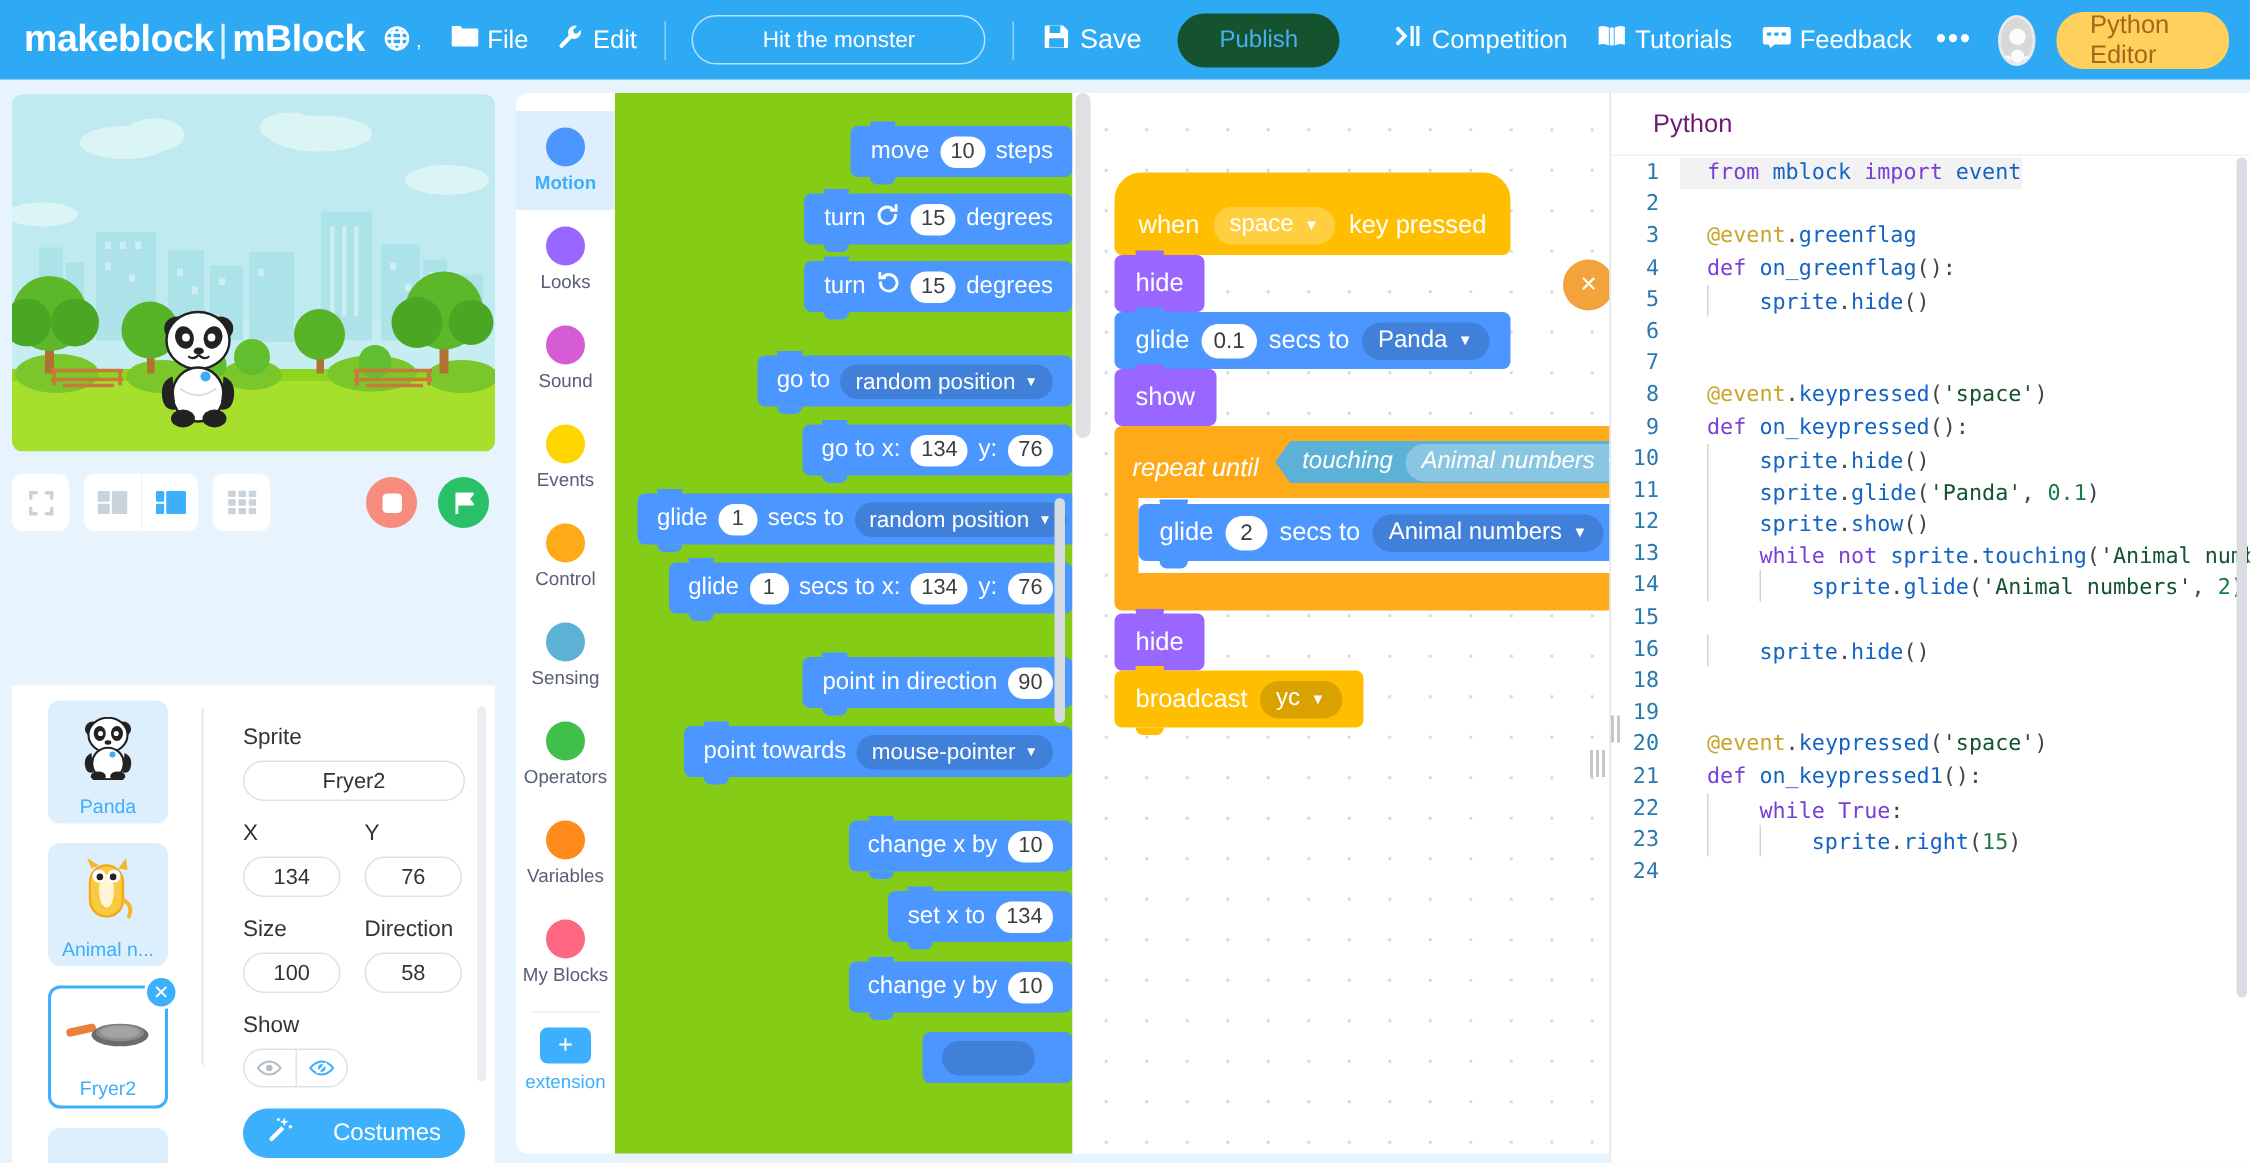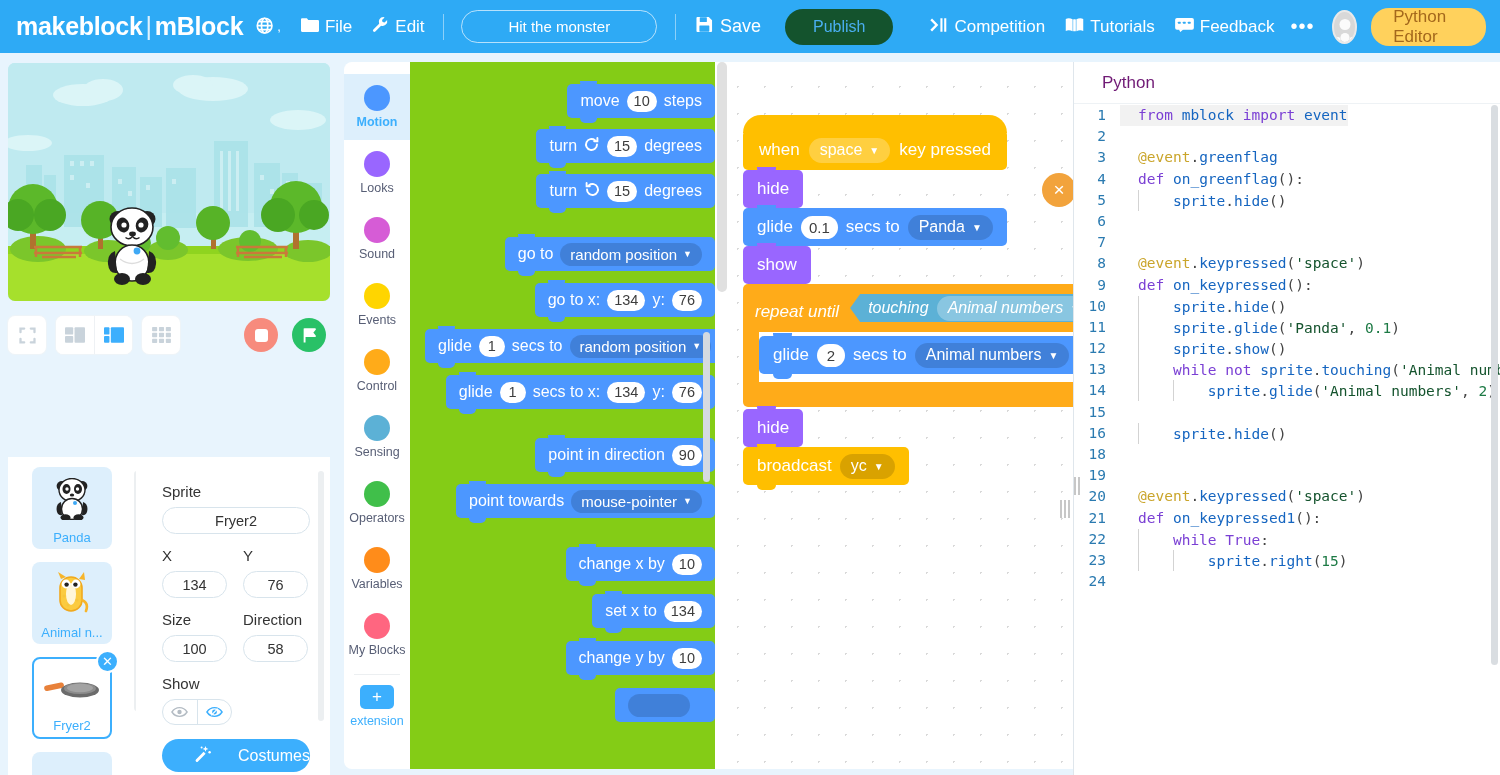--- a/index.html
+++ b/index.html
@@ -115,21 +115,21 @@
     display:flex;align-items:center;justify-content:center; font-size:14.5px; color:#333;
     cursor:text;
   }
   .row2{ display:flex; gap:16px; margin-top:13px;}
   .col{ width:65px;}
   .eye-grp{ display:flex; width:70px; height:26px; border:1px solid #d8e4ec; border-radius:13px; overflow:hidden; margin-top:4px;}
   .eye-half{ flex:1; display:flex;align-items:center;justify-content:center; cursor:pointer;}
   .eye-half + .eye-half{ border-left:1px solid #d8e4ec;}
   .btn-pill{
     width:148px;height:33px;background:#3caffd;color:#fff;border-radius:17px;
-    display:flex;align-items:center;justify-content:flex-end; gap:26px; font-size:16px;
+    display:flex;align-items:center;justify-content:center; gap:26px; font-size:16px;
     margin-top:14px; cursor:pointer;
   }
   #props-scroll{ position:absolute; right:6px; top:14px; width:6px; height:250px; background:#eceff1; border-radius:3px;}
 
   
   #catrail{
     position:absolute; left:344px; top:62px; width:66px; height:707px;
     background:#fff; border-radius:8px 0 0 8px; padding-top:12px; overflow:hidden;
   }
   .cat{ height:66px; display:flex;flex-direction:column;align-items:center;justify-content:center; cursor:pointer;}

